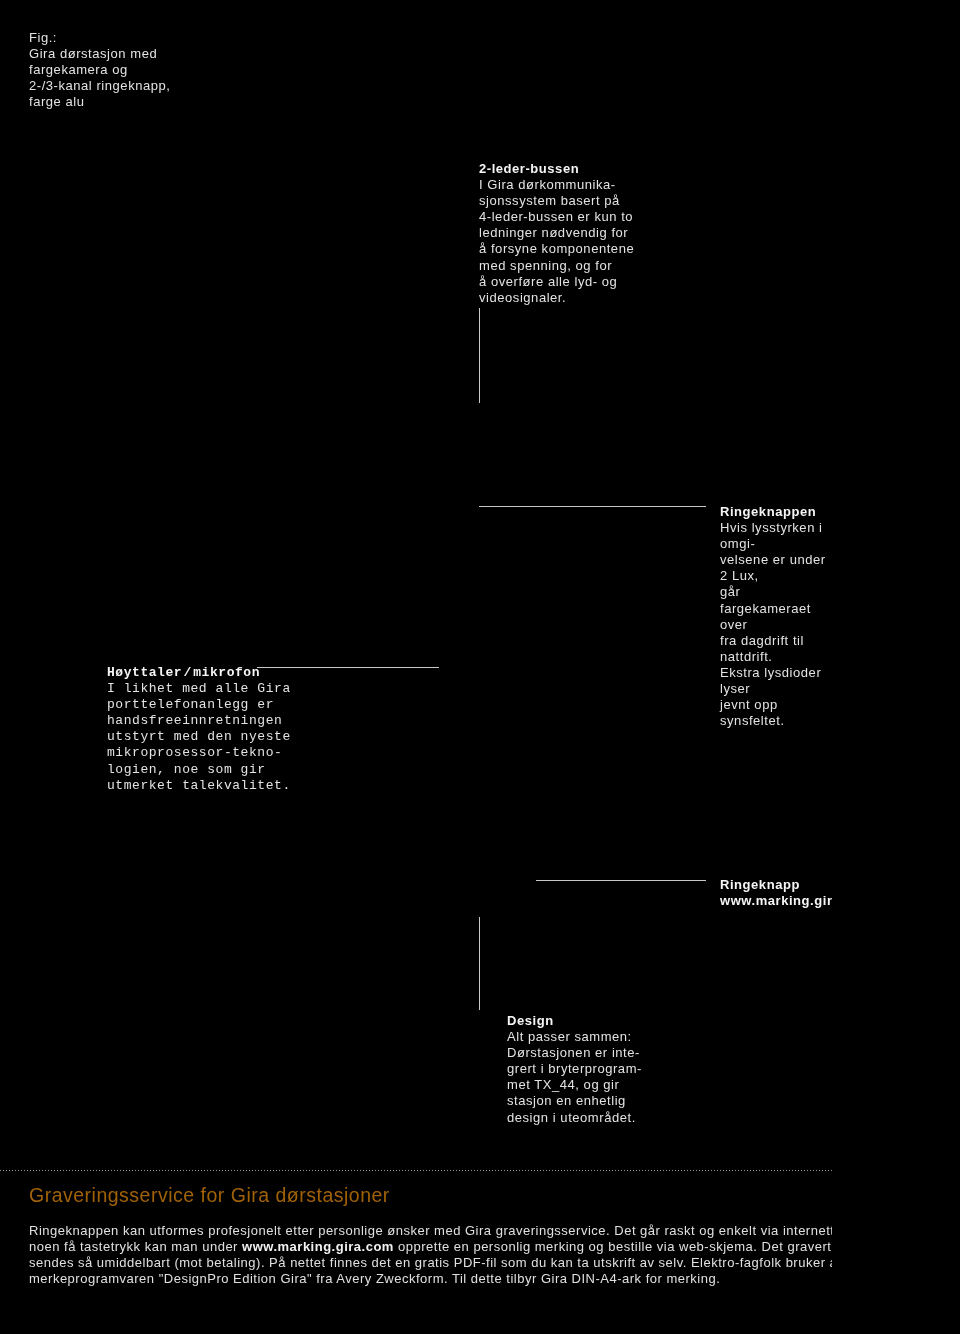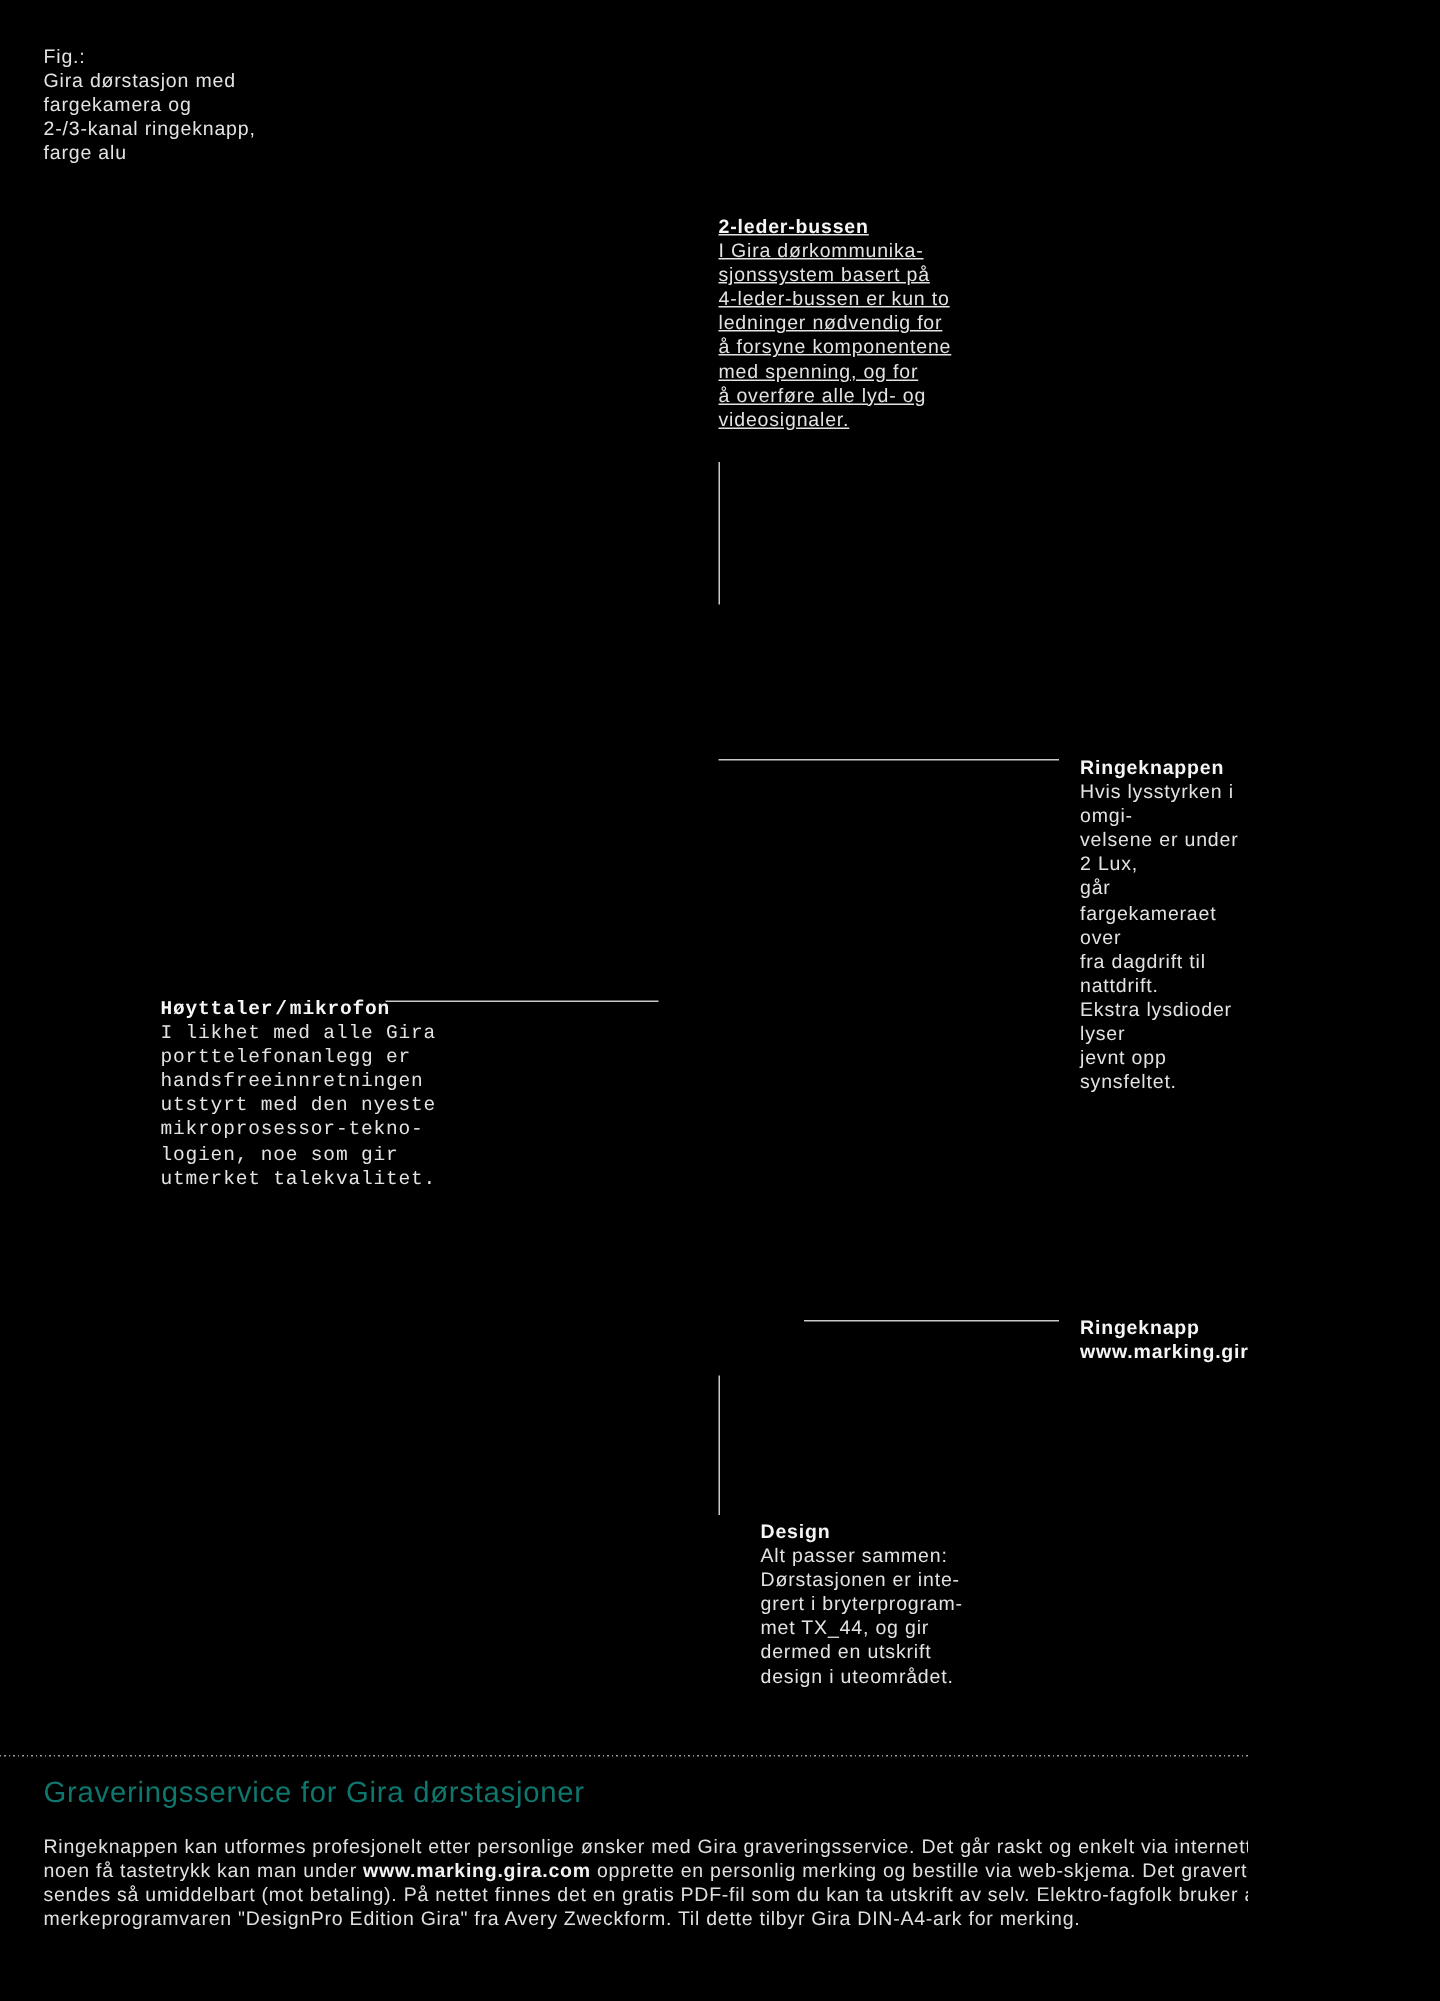--- a/index.html
+++ b/index.html
@@ -18,38 +18,38 @@
   .blk .link{font-weight:700;color:#f6f6f6;display:block;}
 
   
   .rule-h{position:absolute;height:1px;background:#c9c9c9;}
   .rule-v{position:absolute;width:1px;background:#c9c9c9;}
 
   
   .dotted{position:absolute;left:0;width:960px;height:1px;
           background-image:repeating-linear-gradient(to right,#9a9a9a 0 1px,transparent 1px 3px);}
   #bottom-title{position:absolute;font-size:19.5px;line-height:20px;
-                letter-spacing:0.5px;color:#0f766e;white-space:nowrap;}
+                letter-spacing:0.5px;color:#a16207;white-space:nowrap;}
   #bottom-body{position:absolute;font-size:13px;line-height:16.1px;
                letter-spacing:0.5px;color:#e0e0e0;}
   #bottom-body b{font-weight:700;color:#f2f2f2;}
   #pageno{position:absolute;font-size:13.3px;letter-spacing:0.1px;color:#c8c8c8;}
 </style>
 </head>
 <body>
 
 <div class="page">
 
   <div class="blk" style="left:29px;top:30px;"><span class="body">Fig.:
 Gira dørstasjon med
 fargekamera og
 2-/3-kanal ringeknapp,
 farge alu</span></div>
 
-  <div class="blk" style="left:479px;top:143px;text-decoration:underline;"><span class="ttl">2-leder-bussen</span><span class="body">I Gira dørkommunika-
+  <div class="blk" style="left:479px;top:161px;"><span class="ttl">2-leder-bussen</span><span class="body">I Gira dørkommunika-
 sjonssystem basert på
 4-leder-bussen er kun to
 ledninger nødvendig for
 å forsyne komponentene
 med spenning, og for
 å overføre alle lyd- og
 videosignaler.</span></div>
   <div class="rule-v" style="left:479px;top:308px;height:95px;"></div>
 
   <div class="rule-h" style="left:479px;top:506px;width:227px;"></div>
@@ -70,20 +70,20 @@
   <div class="rule-h" style="left:257px;top:667px;width:182px;"></div>
 
   <div class="rule-h" style="left:536px;top:880px;width:170px;"></div>
   <div class="blk" style="left:720px;top:877px;"><span class="ttl">Ringeknapp</span><span class="link">www.marking.gira.com</span></div>
 
   <div class="rule-v" style="left:479px;top:917px;height:93px;"></div>
   <div class="blk" style="left:479px;top:1013px;margin-left:28px;"><span class="ttl">Design</span><span class="body">Alt passer sammen:
 Dørstasjonen er inte-
 grert i bryterprogram-
 met TX_44, og gir
-dermed en utskrift
+stasjon en enhetlig
 design i uteområdet.</span></div>
 
   <div class="dotted" style="top:1170px;"></div>
   <div id="bottom-title" style="left:29px;top:1185px;">Graveringsservice for Gira dørstasjoner</div>
   <div id="bottom-body" style="left:29px;top:1223px;width:872px;"><span>Ringeknappen kan utformes profesjonelt etter personlige ønsker med Gira graveringsservice. Det går raskt og enkelt via internett. Med noen få tastetrykk kan man under </span><b>www.marking.gira.com</b><span> opprette en personlig merking og bestille via web-skjema. Det graverte skiltet sendes så umiddelbart (mot betaling). På nettet finnes det en gratis PDF-fil som du kan ta utskrift av selv. Elektro-fagfolk bruker alternativt merkeprogramvaren "DesignPro Edition Gira" fra Avery Zweckform. Til dette tilbyr Gira DIN-A4-ark for merking.</span></div>
   <div id="pageno" style="left:922px;top:1321px;">15</div>
 </div>
 
 </body></html>

